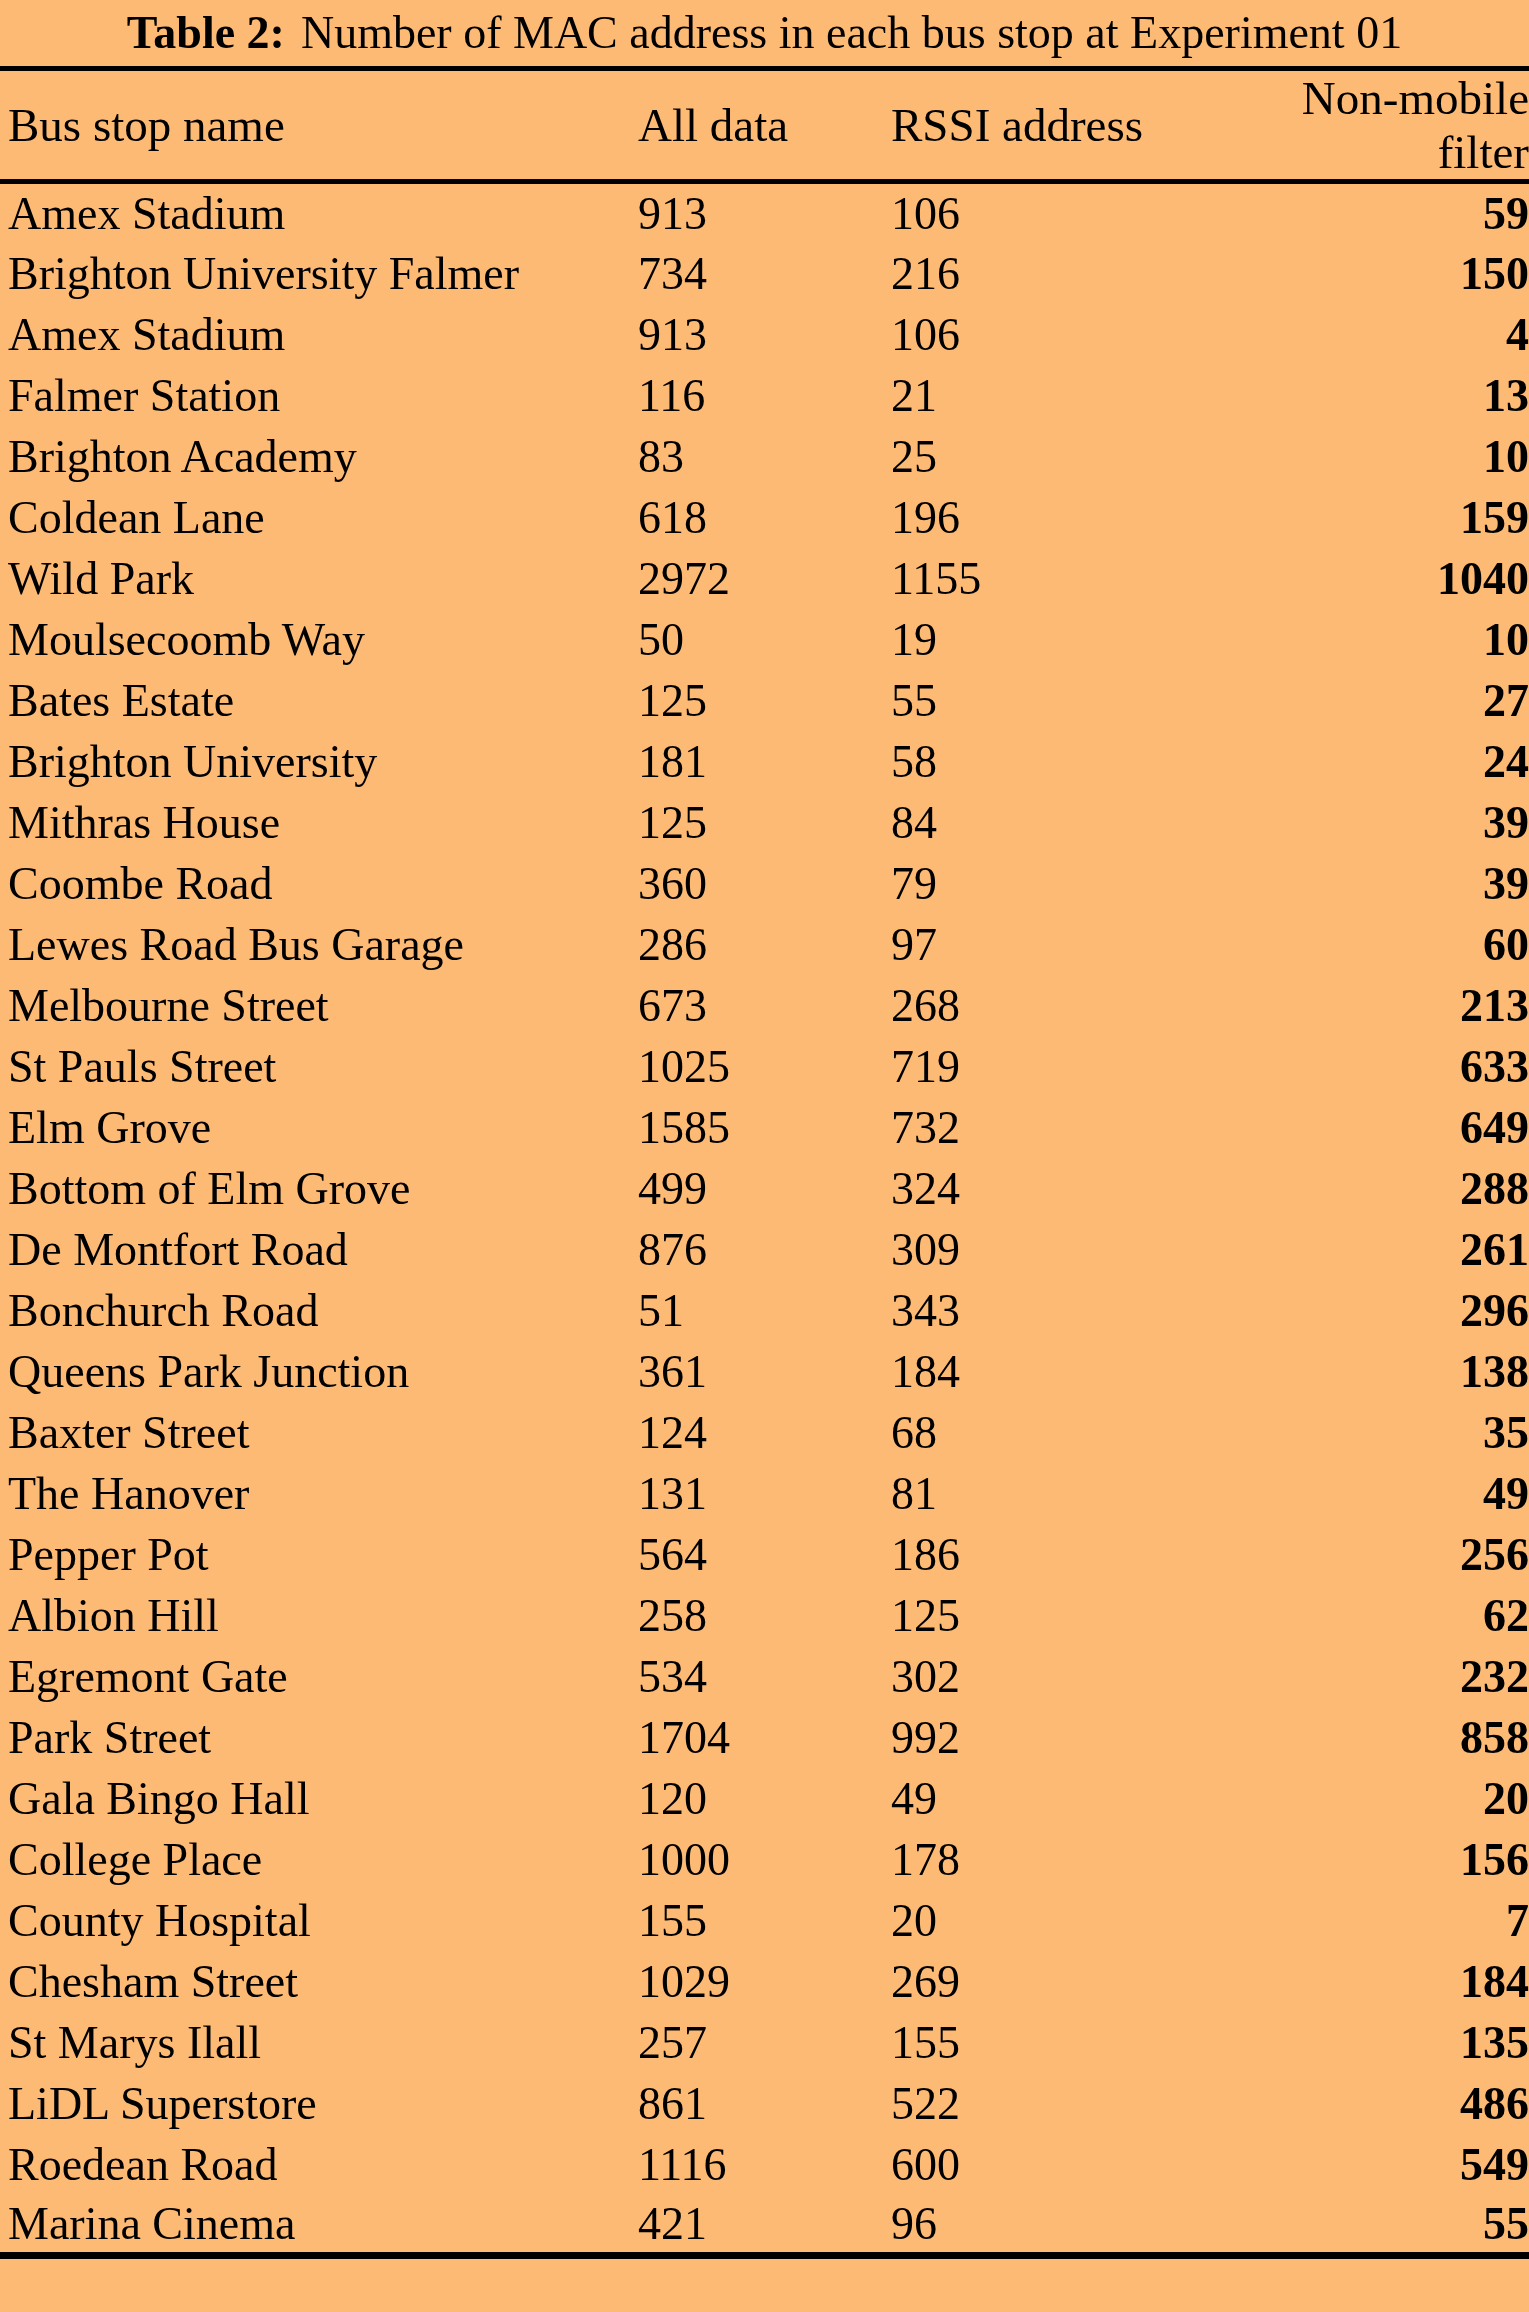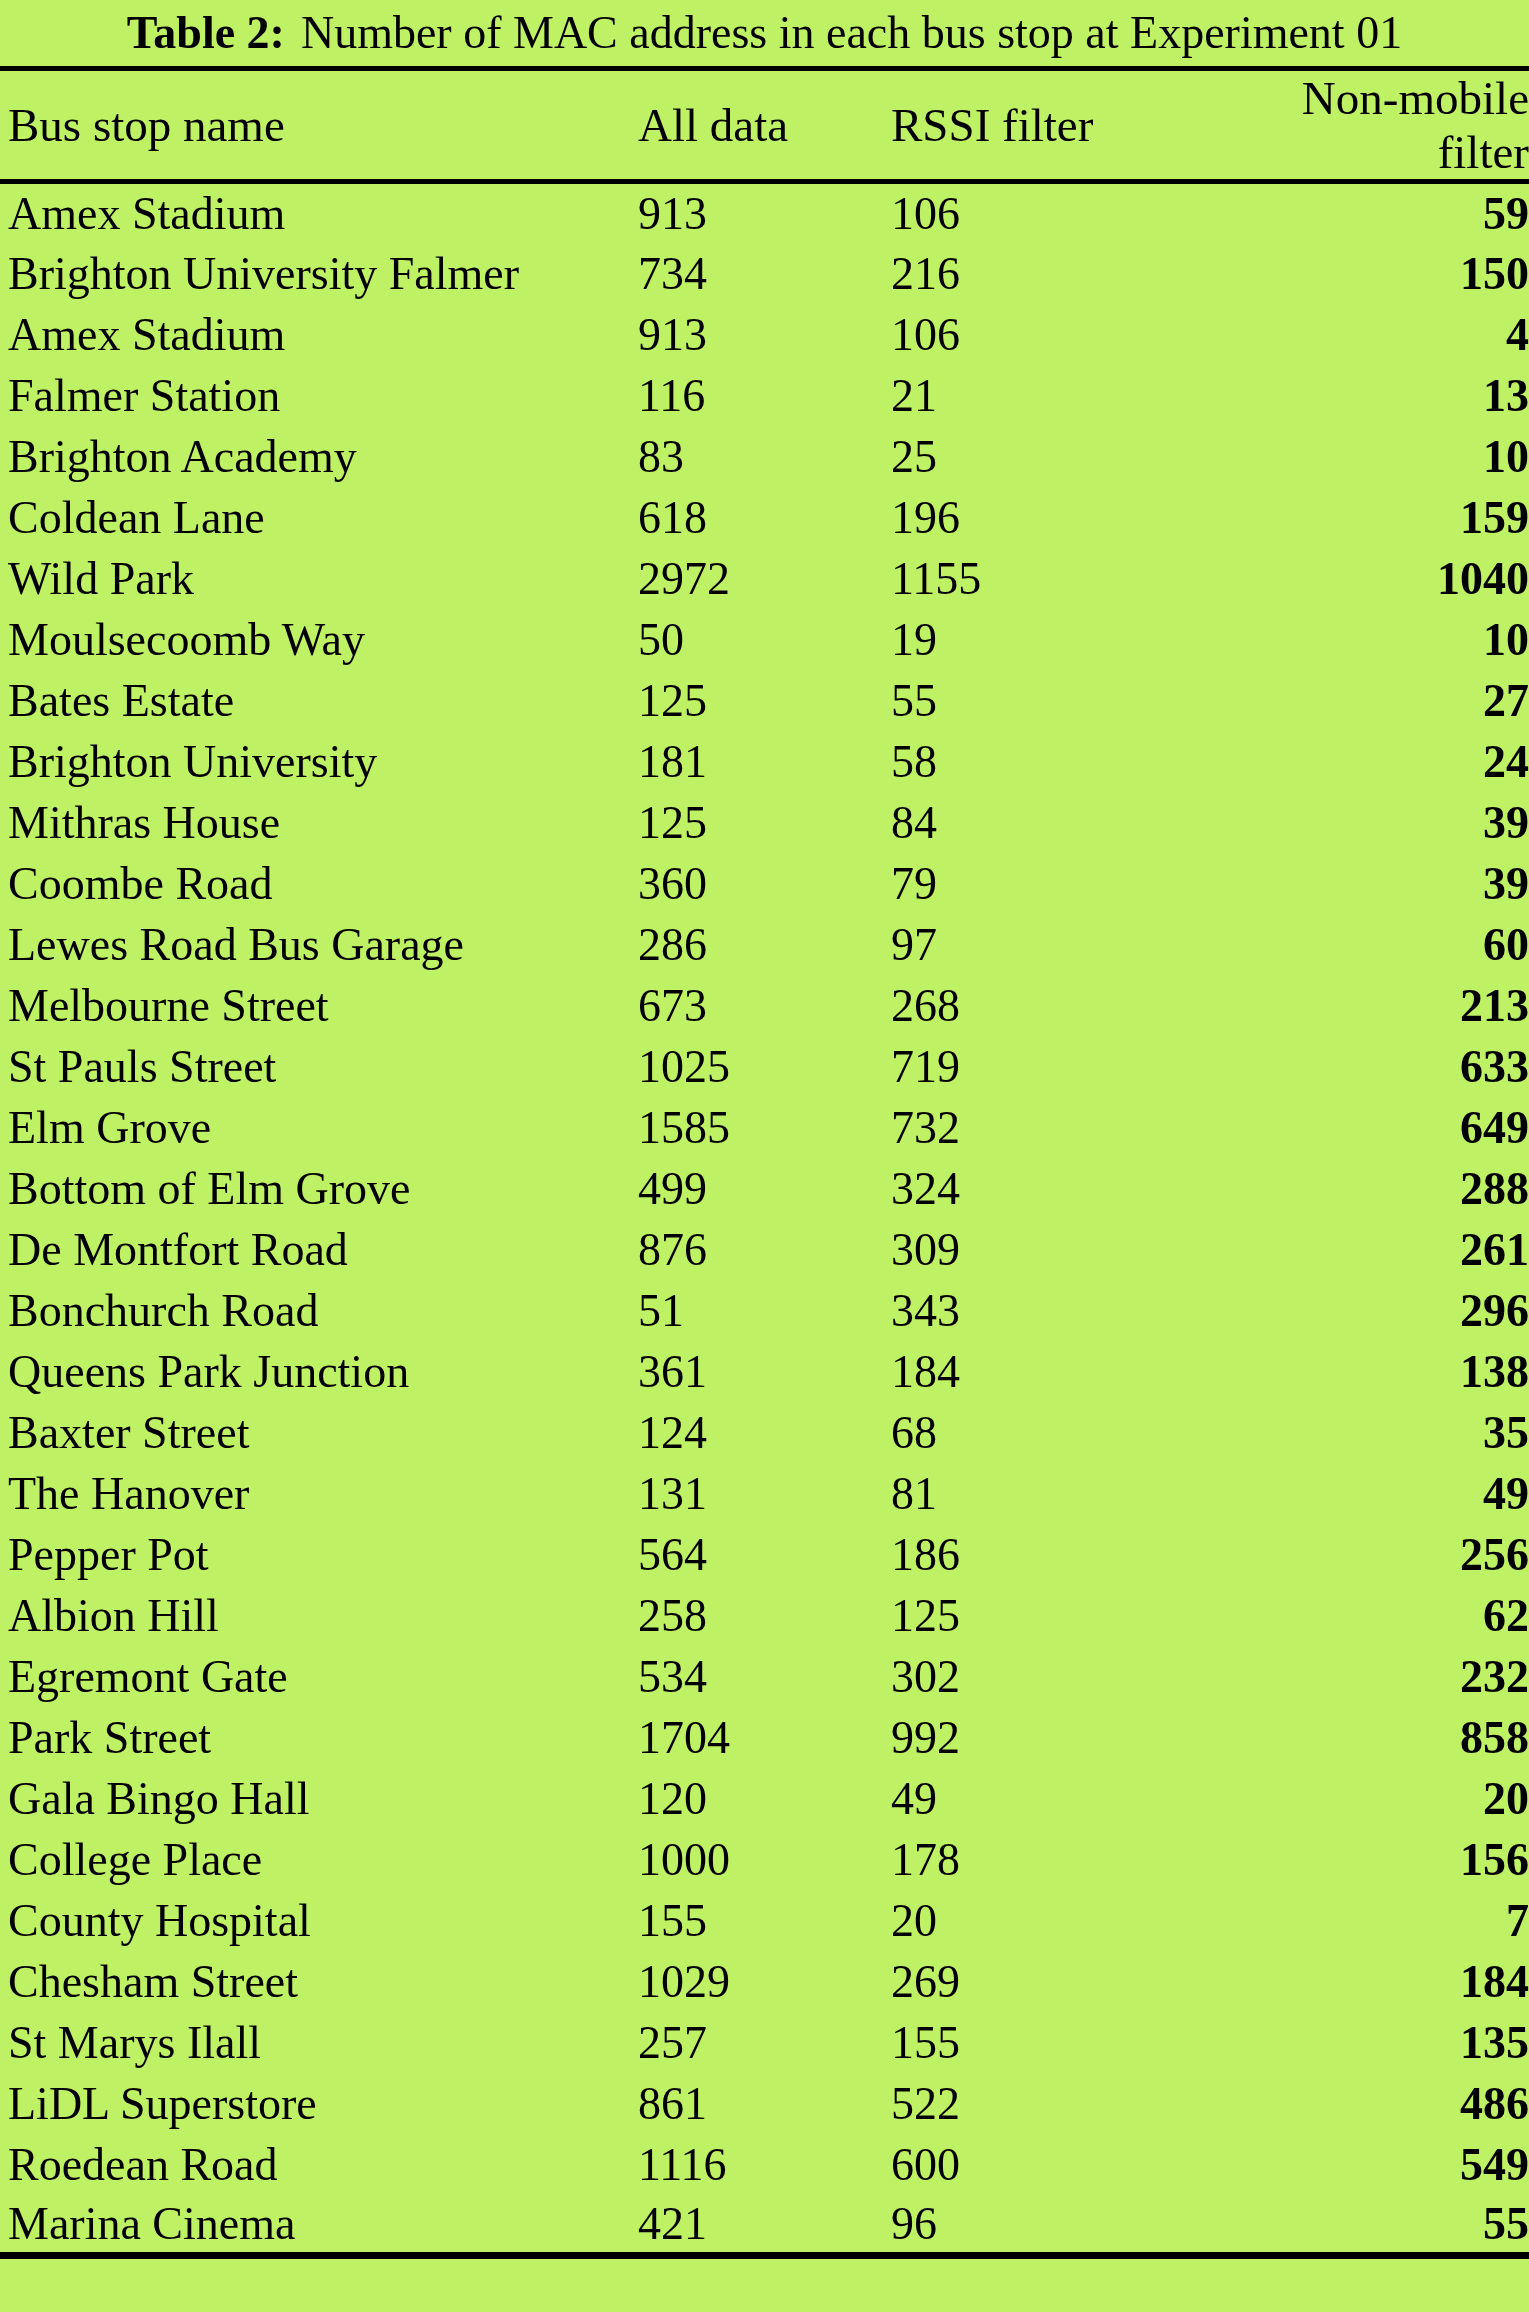--- a/index.html
+++ b/index.html
@@ -5,21 +5,21 @@
   html, body {
     margin: 0;
     padding: 0;
     background: #ffffff;
     color: #000000;
   }
   .page {
     position: relative;
     width: 1529px;
     height: 2312px;
-    background: #bef264;
+    background: #fdba74;
     font-family: "Liberation Serif", "DejaVu Serif", serif;
     overflow: hidden;
   }
   .caption {
     box-sizing: border-box;
     height: 66px;
     padding-top: 4px;
     text-align: center;
     font-size: 46px;
     line-height: 58px;
@@ -68,21 +68,21 @@
 <div class="page">
   <div class="caption">
     <span class="caption-prefix">Table 2:</span><span class="caption-text">Number of MAC address in each bus stop at Experiment 01</span>
   </div>
 
   <table class="mac-table">
     <thead>
       <tr>
         <th class="c1">Bus stop name</th>
         <th class="c2">All data</th>
-        <th class="c3">RSSI filter</th>
+        <th class="c3">RSSI address</th>
         <th class="c4">Non-mobile filter</th>
       </tr>
     </thead>
     <tbody id="table-body">
         <tr>
           <td class="c1">Amex Stadium</td>
           <td class="c2">913</td>
           <td class="c3">106</td>
           <td class="c4">59</td>
         </tr>

